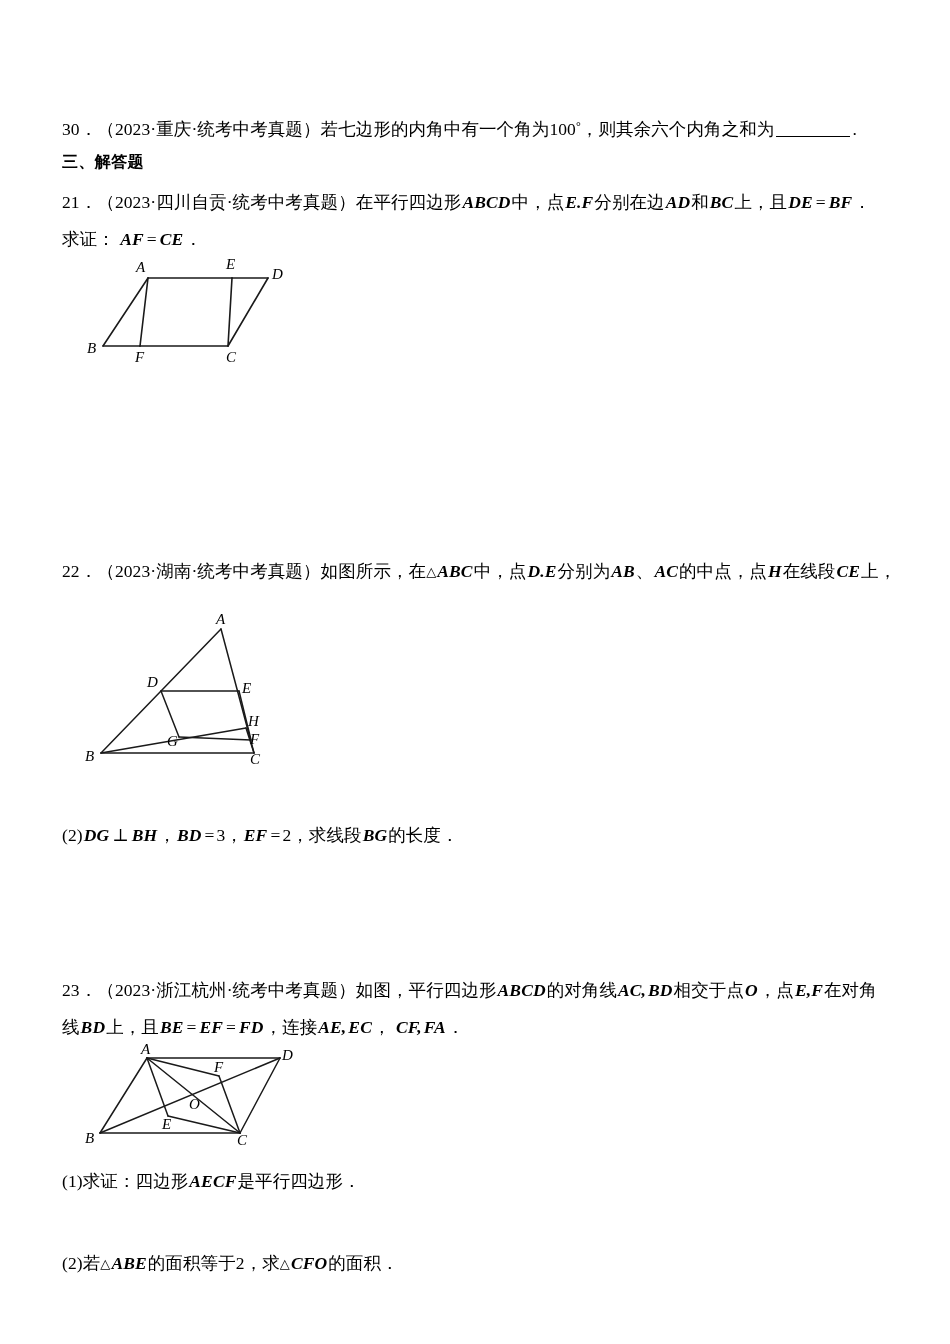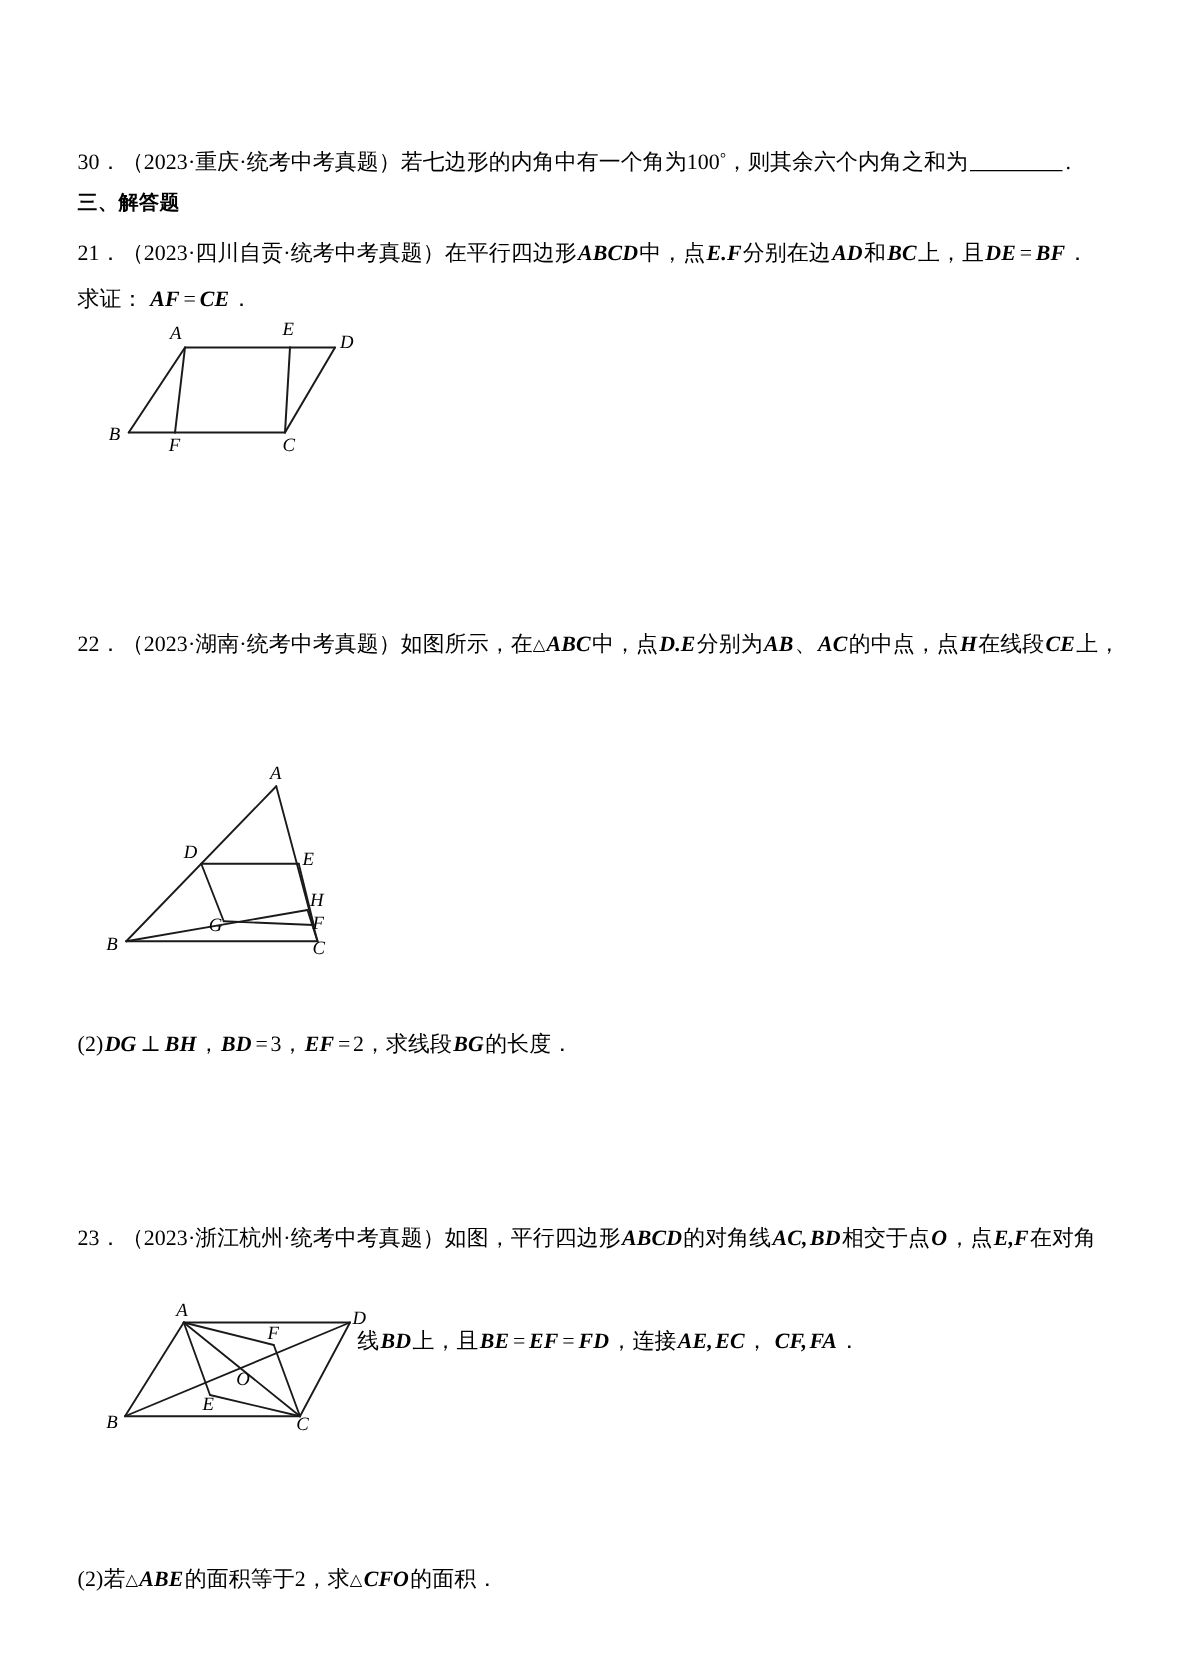--- a/index.html
+++ b/index.html
@@ -108,21 +108,21 @@
       </g>
     </svg>
     <span class="fig-label" style="left:51px; top:-2px;">A</span>
     <span class="fig-label" style="left:141px; top:-5px;">E</span>
     <span class="fig-label" style="left:187px; top:5px;">D</span>
     <span class="fig-label" style="left:2px; top:79px;">B</span>
     <span class="fig-label" style="left:50px; top:88px;">F</span>
     <span class="fig-label" style="left:141px; top:88px;">C</span>
   </div>
 
-  <div class="line" style="top:502px;">
+  <div class="line" style="top:558px;">
     <span class="cn">22．</span><span class="cn">（2023·湖南·统考中考真题）</span><span class="cn">如图所示，在</span><span class="tri-sym">△</span><span class="mi">ABC</span><span class="cn">中，点</span><span class="mi">D.E</span><span class="cn">分别为</span><span class="mi">AB</span><span class="cn">、</span><span class="mi">AC</span><span class="cn">的中点，点</span><span class="mi">H</span><span class="cn">在线段</span><span class="mi">CE</span><span class="cn">上，</span>
   </div>
 
 
   <div class="figure" style="left:85px; top:612px; width:200px; height:160px;">
     <svg width="200" height="160" viewBox="0 0 200 160">
       <g stroke="#1a1a1a" stroke-width="1.5" fill="none" stroke-linecap="round">
         <path d="M 136 17 L 16 141"></path>
         <path d="M 136 17 L 169 141"></path>
         <path d="M 16 141 L 169 141"></path>
@@ -146,21 +146,21 @@
 
 
   <div class="line" style="top:822px;">
     <span class="cn">(2)</span><span class="mi">DG</span><span class="op mn">⊥</span><span class="mi">BH</span><span class="cn">，</span><span class="mi">BD</span><span class="op mn">=</span><span class="mn">3</span><span class="cn">，</span><span class="mi">EF</span><span class="op mn">=</span><span class="mn">2</span><span class="cn">，求线段</span><span class="mi">BG</span><span class="cn">的长度．</span>
   </div>
 
   <div class="line" style="top:977px;">
     <span class="cn">23．</span><span class="cn">（2023·浙江杭州·统考中考真题）</span><span class="cn">如图，平行四边形</span><span class="mi">ABCD</span><span class="cn">的对角线</span><span class="mi">AC,</span><span class="mi">BD</span><span class="cn">相交于点</span><span class="mi">O</span><span class="cn">，点</span><span class="mi">E,F</span><span class="cn">在对角</span>
   </div>
 
-  <div class="line" style="top:1059px;text-align:center;">
+  <div class="line" style="top:1014px;">
     <span class="cn">线</span><span class="mi">BD</span><span class="cn">上，且</span><span class="mi">BE</span><span class="op mn">=</span><span class="mi">EF</span><span class="op mn">=</span><span class="mi">FD</span><span class="cn">，连接</span><span class="mi">AE,</span><span class="mi">EC</span><span class="cn">，</span>&nbsp;<span class="mi">CF,</span><span class="mi">FA</span><span class="cn">．</span>
   </div>
 
   <div class="figure" style="left:85px; top:1045px; width:215px; height:105px;">
     <svg width="215" height="105" viewBox="0 0 215 105">
       <g stroke="#1a1a1a" stroke-width="1.5" fill="none" stroke-linecap="round">
         <path d="M 62 13 L 195 13"></path>
         <path d="M 62 13 L 15 88"></path>
         <path d="M 15 88 L 155 88"></path>
         <path d="M 155 88 L 195 13"></path>
@@ -174,18 +174,21 @@
     </svg>
     <span class="fig-label" style="left:56px; top:-3px;">A</span>
     <span class="fig-label" style="left:197px; top:3px;">D</span>
     <span class="fig-label" style="left:129px; top:15px;">F</span>
     <span class="fig-label" style="left:104px; top:52px;">O</span>
     <span class="fig-label" style="left:77px; top:72px;">E</span>
     <span class="fig-label" style="left:0px; top:86px;">B</span>
     <span class="fig-label" style="left:152px; top:88px;">C</span>
   </div>
 
+  <div class="line" style="top:1168px;">
+    <span class="cn">(1)</span><span class="cn">求证：</span><span class="cn">四边形</span><span class="mi">AECF</span><span class="cn">是平行四边形．</span>
+  </div>
 
   <div class="line" style="top:1210px;margin-top:40px;">
     <span class="cn">(2)</span><span class="cn">若</span><span class="tri-sym">△</span><span class="mi">ABE</span><span class="cn">的面积等于</span><span class="mn">2</span><span class="cn">，求</span><span class="tri-sym">△</span><span class="mi">CFO</span><span class="cn">的面积．</span>
   </div>
 
 </div>
 
 </body></html>

